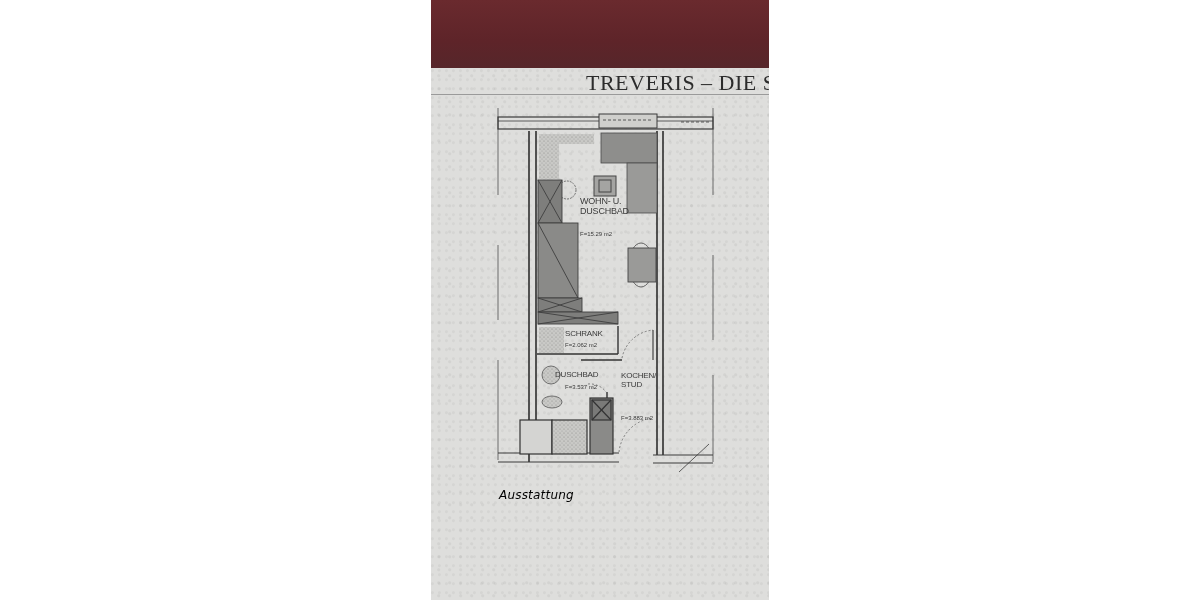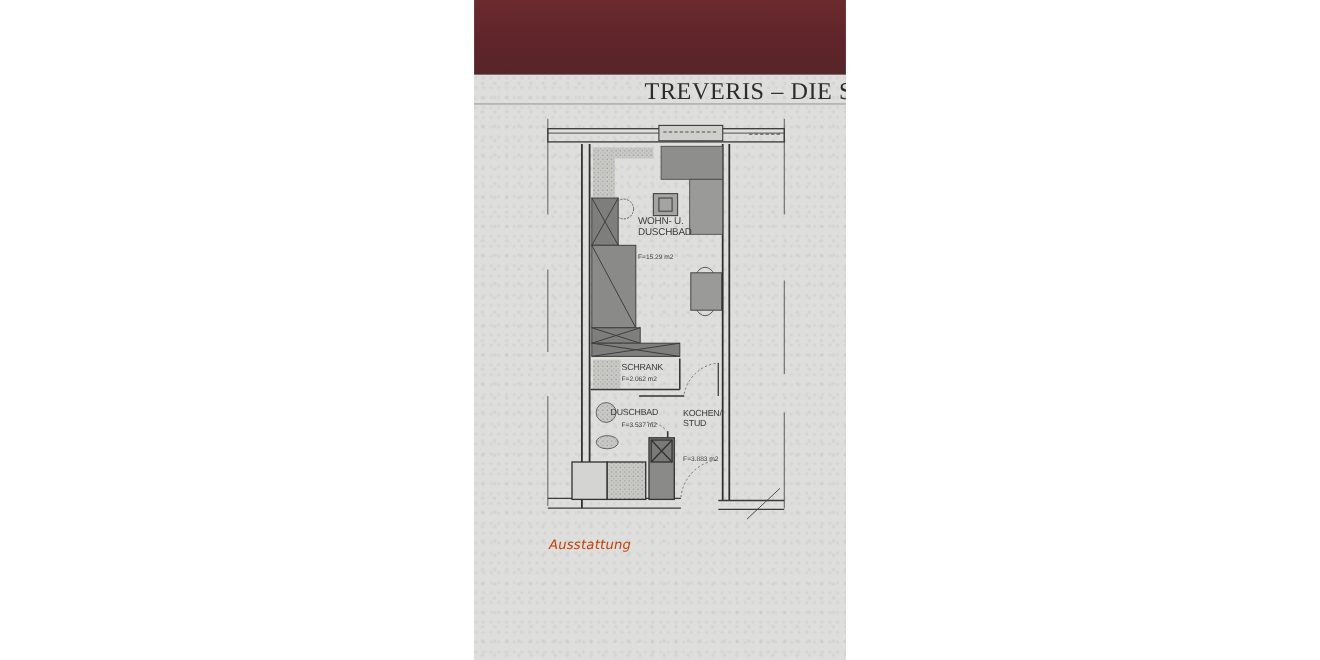--- a/index.html
+++ b/index.html
@@ -9,21 +9,21 @@
   .paper{position:absolute;left:0;top:68px;width:338px;height:532px;background:
     radial-gradient(circle at 20% 30%,rgba(0,0,0,0.04) 0 1px,transparent 2px),
     radial-gradient(circle at 70% 60%,rgba(0,0,0,0.05) 0 1px,transparent 2px),
     #dededc;background-size:7px 9px,11px 13px,auto;}
   .headline{position:absolute;left:155px;top:70px;font-family:"Liberation Serif",serif;font-size:22px;color:#2c2c2c;letter-spacing:0.5px;white-space:nowrap;}
   .head-rule{position:absolute;left:0;top:94px;width:338px;height:1px;background:#9a9a9a;}
   svg.plan{position:absolute;left:0;top:0;}
   .lbl{position:absolute;font-family:"Liberation Sans",sans-serif;color:#3a3a3a;white-space:nowrap;line-height:1.1;}
   .room-name{font-size:9px;letter-spacing:-0.2px;}
   .room-area{font-size:6px;}
-  .hand{position:absolute;font-family:"DejaVu Sans",sans-serif;color:#c2410c;font-size:12px;font-style:italic;white-space:nowrap;letter-spacing:0.2px;}
+  .hand{position:absolute;font-family:"DejaVu Sans",sans-serif;color:#000000;font-size:12px;font-style:italic;white-space:nowrap;letter-spacing:0.2px;}
 </style>
 </head>
 <body>
 
 <div class="photo">
   <div class="maroon"></div>
   <div class="paper"></div>
 
   <div class="headline">TREVERIS – DIE STUD</div>
   <div class="head-rule"></div>

